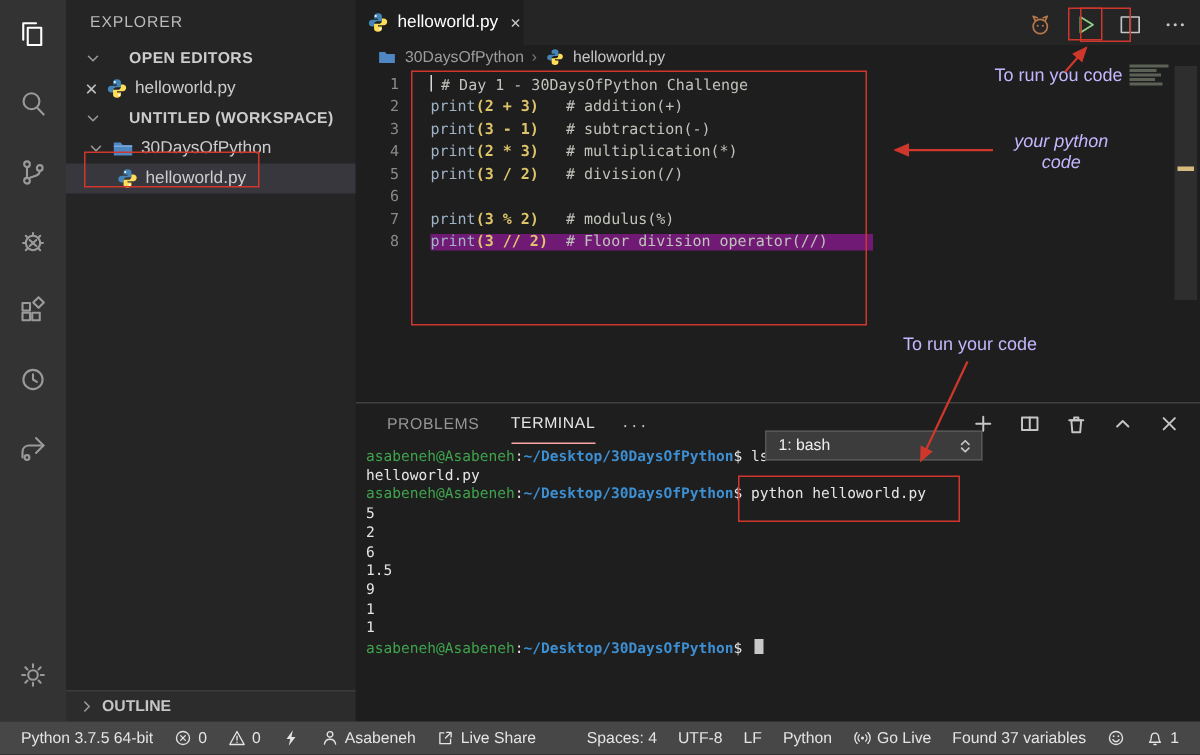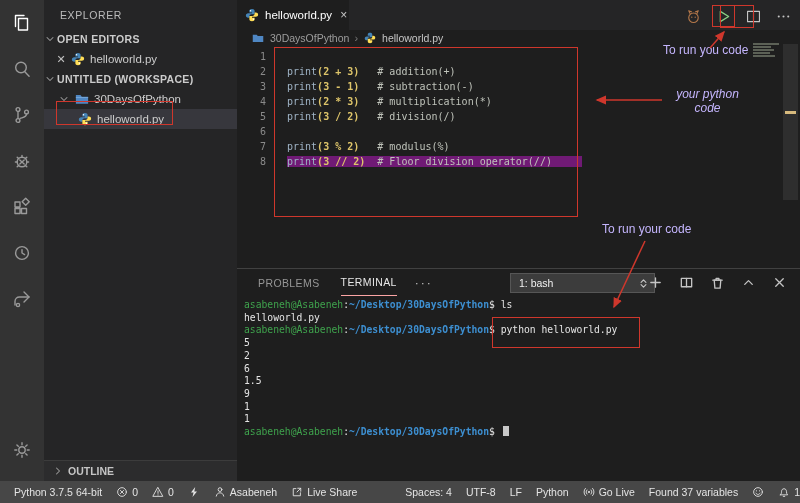--- a/index.html
+++ b/index.html
@@ -15,21 +15,21 @@
   
   #activity-bar { position:absolute; left:0; top:0; width:44px; height:481px; background:#333333; z-index:5; }
   .ab-item { width:44px; height:46px; display:flex; align-items:center; justify-content:center; cursor:pointer; }
   .ab-item svg { width:24px; height:24px; }
   .ab-item.active svg path, .ab-item.active svg rect, .ab-item.active svg circle { stroke:#ffffff; }
   .ab-bottom { position:absolute; bottom:8px; left:0; }
 
   
   #sidebar { position:absolute; left:44px; top:0; width:193px; height:481px; background:#252526; z-index:4; }
   .sb-title { padding:9px 0 8px 16px; font-size:10.5px; letter-spacing:.6px; color:#bbbbbb; }
-  .sb-header { height:20px; display:flex; align-items:center; gap:1px; padding-left:0;
+  .sb-header { height:20px; display:flex; align-items:center; gap:18px; padding-left:12px;
                font-size:10.5px; font-weight:bold; color:#cccccc; letter-spacing:.3px; cursor:pointer; }
   .sb-row { height:20px; display:flex; align-items:center; gap:5px; font-size:11.5px; color:#cccccc; cursor:pointer; }
   .sb-row .x { font-size:11px; color:#c0c0c0; width:10px; text-align:center; }
   .pyicon { width:14px; height:14px; flex:0 0 14px; }
   .chev { width:12px; height:12px; flex:0 0 12px; }
   .sb-row.selected { background:#37373d; }
   #outline-header { position:absolute; bottom:0; left:0; width:100%; height:21px; background:#2c2c2d;
                     border-top:1px solid #3c3c3c; display:flex; align-items:center; gap:4px; padding-left:8px;
                     font-size:10.5px; font-weight:bold; color:#c5c5c5; cursor:pointer; }
 
@@ -66,41 +66,41 @@
   #mm-yellow { position:absolute; right:4px; top:73px; width:11px; height:3px; background:#d7ba7d; }
 
   
   #panel { position:absolute; left:237px; top:268px; width:563px; height:196px; background:#1e1e1e;
            border-top:1px solid #414141; }
   #panel-header { position:relative; height:27px; display:flex; align-items:center; }
   .p-tab { font-size:10.5px; letter-spacing:.4px; color:#969696; margin-left:21px; height:26px;
            display:flex; align-items:center; cursor:pointer; }
   .p-tab.active { color:#e7e7e7; border-bottom:1px solid #fca5a5; }
   #p-more { color:#c5c5c5; margin-left:18px; font-size:12px; letter-spacing:2px; cursor:pointer; }
-  #shell-select { position:absolute; left:273px; top:4px; width:145px; height:20px; background:#3c3c3c;
+  #shell-select { position:absolute; left:273px; top:18px; width:145px; height:20px; background:#3c3c3c;
                   border:1px solid #565656; display:flex; align-items:center; font-size:10.5px; color:#f0f0f0;
                   padding-left:8px; cursor:pointer; }
   #shell-select .sel-arrows { position:absolute; right:4px; top:3px; }
   #panel-icons { position:absolute; right:12px; top:4px; display:flex; align-items:center; gap:13px; }
   .p-btn { width:18px; height:18px; display:flex; align-items:center; justify-content:center; cursor:pointer; }
   .p-btn svg { width:15px; height:15px; }
 
   #terminal-output { padding:3px 0 0 7px; font-family:"DejaVu Sans Mono", monospace; font-size:9.7px;
                      line-height:12.7px; white-space:pre; color:#e5e5e5; }
   .t-user { color:#3fa34d; font-weight:normal; }
   .t-path { color:#3d8fd1; font-weight:bold; }
   .t-plain { color:#e5e5e5; }
   .block-cursor { display:inline-block; width:6px; height:10px; background:#c8c8c8; vertical-align:-1px; margin-left:2px; }
 
   
   #status-bar { position:absolute; left:0; top:481px; width:800px; height:22px; background:#474747;
                 display:flex; align-items:center; justify-content:space-between; z-index:6;
                 font-size:10.5px; color:#e4e4e4;gap:23px; }
   #sb-left, #sb-right { display:flex; align-items:center; gap:14px; }
-  #sb-left { padding-left:14px; } #sb-right { }
+  #sb-left { padding-left:14px; } #sb-right { padding-right:14px; }
   .sb-item { display:flex; align-items:center; gap:4px; cursor:pointer; white-space:nowrap; }
   .sb-item svg { width:12px; height:12px; stroke:#e4e4e4; fill:none; stroke-width:1.2; stroke-linecap:round; stroke-linejoin:round; }
 
   
   .ann-box { position:absolute; border:1.5px solid #cf372c; z-index:60; pointer-events:none; }
   .ann-text { position:absolute; color:#c4b5fd; font-size:12px; z-index:60; pointer-events:none; }
   #annot-svg { position:absolute; left:0; top:0; z-index:60; pointer-events:none; }
 </style>
 </head>
 <body>
@@ -269,21 +269,21 @@
     <span>30DaysOfPython</span>
     <span class="bc-sep">›</span>
     <svg class="pyicon" style="width:12px;height:12px;" viewBox="0 0 16 16">
       <path fill="#4584b6" d="M8 1C6 1 5 1.9 5 3.2V5h3v.9H3.6C2.1 5.9 1 7 1 8.5S2.1 11 3.6 11H5V9.4C5 8 6.1 7 7.5 7H11V3.2C11 1.9 10 1 8 1z"></path>
       <path fill="#ffde57" d="M8 15c2 0 3-.9 3-2.2V11H8v-.9h4.4c1.5 0 2.6-1.1 2.6-2.6S13.9 5 12.4 5H11v1.6C11 8 9.9 9 8.5 9H5v3.8C5 14.1 6 15 8 15z"></path>
     </svg>
     <span class="bc-file">helloworld.py</span>
   </div>
 
   <div id="code">
-      <div class="code-line"><span class="ln">1</span></div>
+      <div class="code-line"><span class="ln">1</span><span class="line-text"><span class="cursor"></span><span class="tok-plain"> </span><span class="tok-comment"># Day 1 - 30DaysOfPython Challenge</span></span></div>
       <div class="code-line"><span class="ln">2</span><span class="line-text"><span class="tok-func">print</span><span class="tok-bracket">(2 + 3)</span><span class="tok-plain">   </span><span class="tok-comment"># addition(+)</span></span></div>
       <div class="code-line"><span class="ln">3</span><span class="line-text"><span class="tok-func">print</span><span class="tok-bracket">(3 - 1)</span><span class="tok-plain">   </span><span class="tok-comment"># subtraction(-)</span></span></div>
       <div class="code-line"><span class="ln">4</span><span class="line-text"><span class="tok-func">print</span><span class="tok-bracket">(2 * 3)</span><span class="tok-plain">   </span><span class="tok-comment"># multiplication(*)</span></span></div>
       <div class="code-line"><span class="ln">5</span><span class="line-text"><span class="tok-func">print</span><span class="tok-bracket">(3 / 2)</span><span class="tok-plain">   </span><span class="tok-comment"># division(/)</span></span></div>
       <div class="code-line"><span class="ln">6</span></div>
       <div class="code-line"><span class="ln">7</span><span class="line-text"><span class="tok-func">print</span><span class="tok-bracket">(3 % 2)</span><span class="tok-plain">   </span><span class="tok-comment"># modulus(%)</span></span></div>
       <div class="code-line hl"><span class="ln">8</span><span class="line-text"><span class="tok-func">print</span><span class="tok-bracket">(3 // 2)</span><span class="tok-plain">  </span><span class="tok-comment"># Floor division operator(//)</span></span></div>
     </div>
 
   <div id="minimap">

